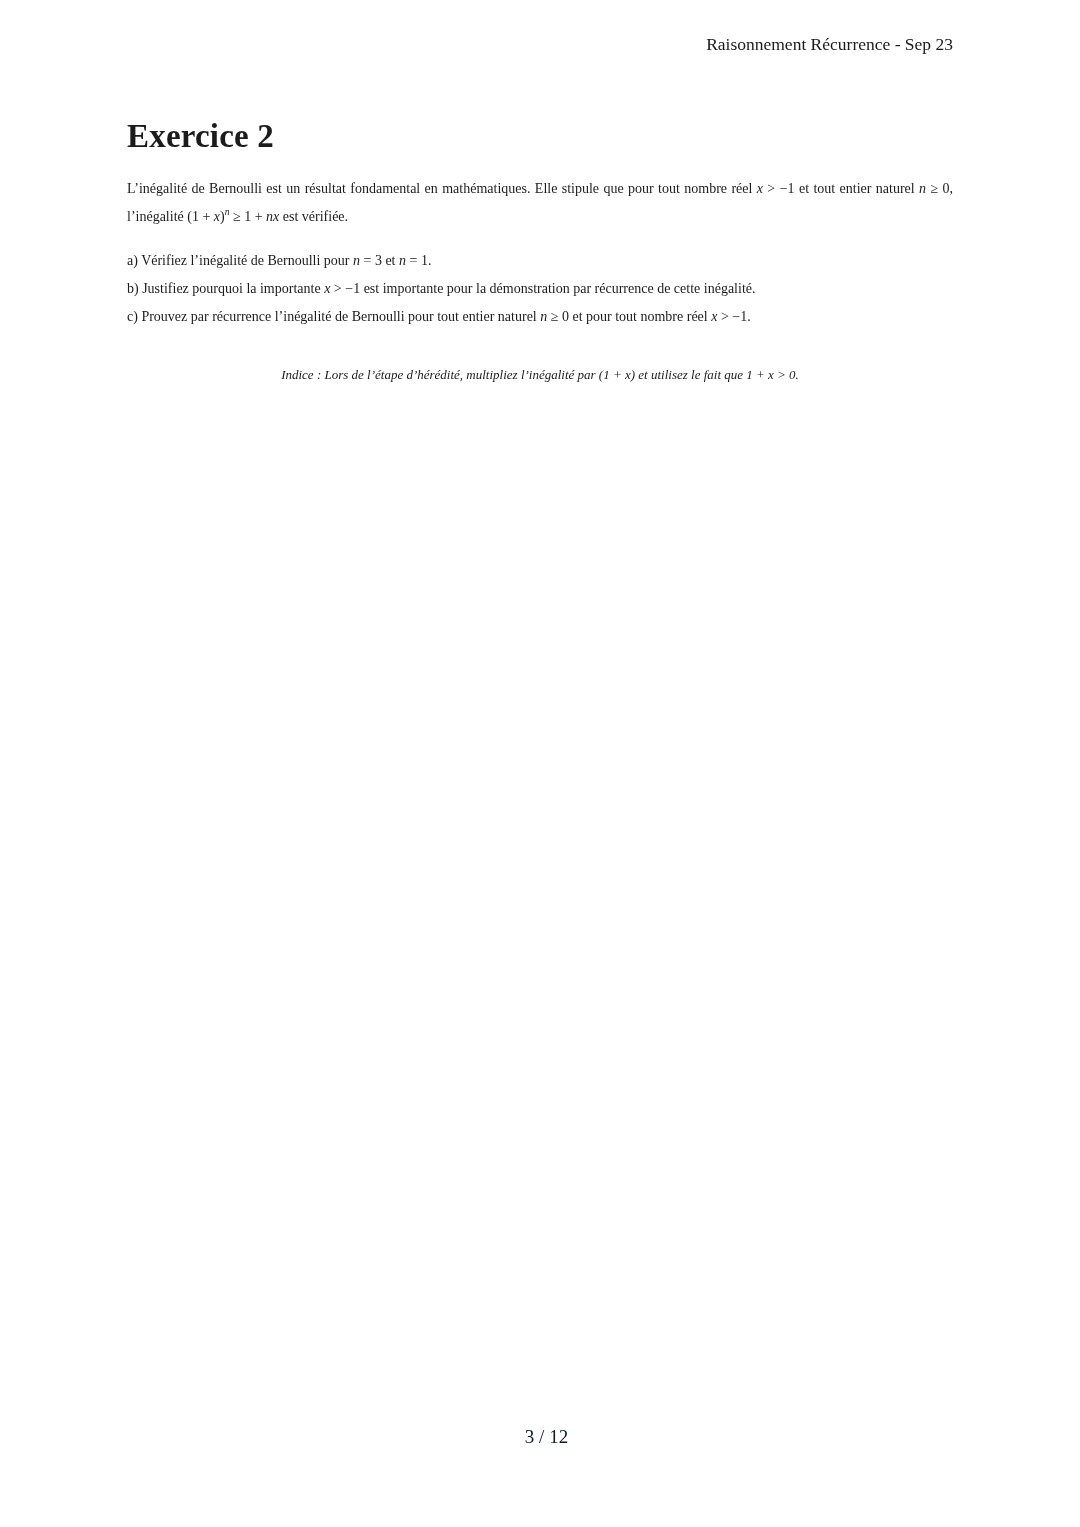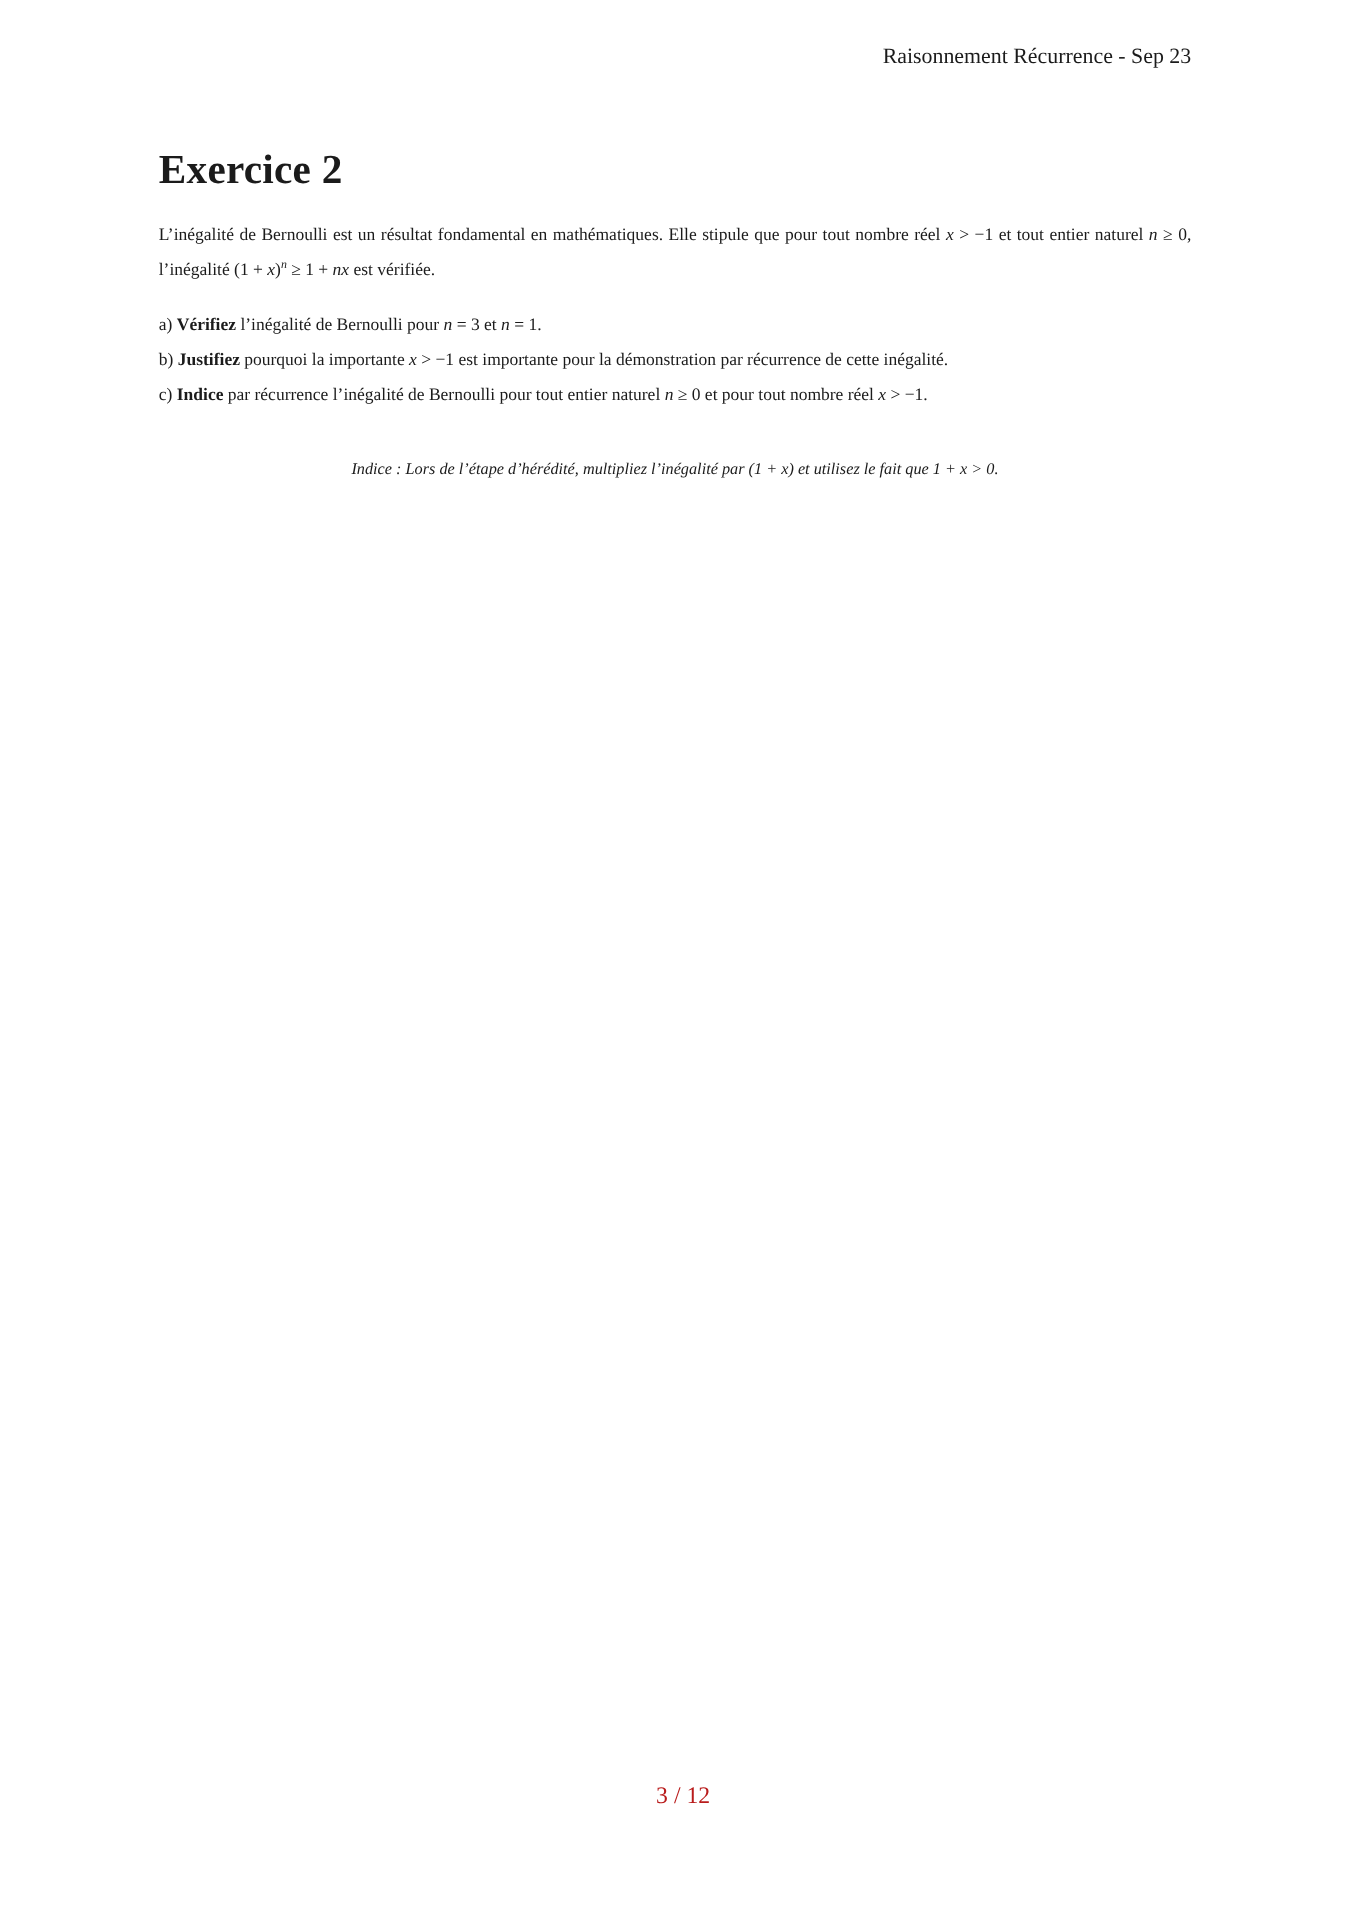--- a/index.html
+++ b/index.html
@@ -51,26 +51,26 @@
     font-style: italic;
     text-align: center;
   }
   .doc-footer {
     position: absolute;
     left: 0;
     right: 0;
     top: 1426px;
     text-align: center;
     font-size: 19px;
-    color: #b91c1c;
+    color: #0f172a;
     padding-left: 13px;
   }
   
   .seg-n { font-style: normal; font-weight: normal; }
-  .seg-b { font-weight: bold; margin-top: 28px; }
+  .seg-b { font-weight: normal; margin-top: 28px; }
   .seg-i { font-style: italic; }
   .seg-sup {
     font-style: italic;
     font-size: 0.68em;
     vertical-align: super;
     line-height: 0;
   }
 </style>
 </head>
 <body>
@@ -80,21 +80,21 @@
 
     <div class="doc-header">Raisonnement Récurrence - Sep 23</div>
 
     <h1 class="doc-title">Exercice 2</h1>
 
     <p class="body-par"><span class="seg-n">L’inégalité de Bernoulli est un résultat fondamental en mathématiques. Elle stipule que pour tout nombre réel </span><span class="seg-i">x</span><span class="seg-n"> &gt; −1 et tout entier naturel </span><span class="seg-i">n</span><span class="seg-n"> ≥ 0, l’inégalité (1 + </span><span class="seg-i">x</span><span class="seg-n">)</span><span class="seg-sup">n</span><span class="seg-n"> ≥ 1 + </span><span class="seg-i">nx</span><span class="seg-n"> est vérifiée.</span></p>
 
     <div class="items">
       <p class="body-par"><span class="seg-n">a) </span><span class="seg-b">Vérifiez</span><span class="seg-n"> l’inégalité de Bernoulli pour </span><span class="seg-i">n</span><span class="seg-n"> = 3 et </span><span class="seg-i">n</span><span class="seg-n"> = 1.</span></p>
       <p class="body-par"><span class="seg-n">b) </span><span class="seg-b">Justifiez</span><span class="seg-n"> pourquoi la importante </span><span class="seg-i">x</span><span class="seg-n"> &gt; −1 est importante pour la démonstration par récurrence de cette inégalité.</span></p>
-      <p class="body-par"><span class="seg-n">c) </span><span class="seg-b">Indice</span><span class="seg-n"> par récurrence l’inégalité de Bernoulli pour tout entier naturel </span><span class="seg-i">n</span><span class="seg-n"> ≥ 0 et pour tout nombre réel </span><span class="seg-i">x</span><span class="seg-n"> &gt; −1.</span></p>
+      <p class="body-par"><span class="seg-n">c) </span><span class="seg-b">Prouvez</span><span class="seg-n"> par récurrence l’inégalité de Bernoulli pour tout entier naturel </span><span class="seg-i">n</span><span class="seg-n"> ≥ 0 et pour tout nombre réel </span><span class="seg-i">x</span><span class="seg-n"> &gt; −1.</span></p>
     </div>
 
     <p class="hint">Indice : Lors de l’étape d’hérédité, multipliez l’inégalité par (1 + x) et utilisez le fait que 1 + x &gt; 0.</p>
 
   </div>
 
   <div class="doc-footer">3 / 12</div>
 </div>
 
 </body></html>

